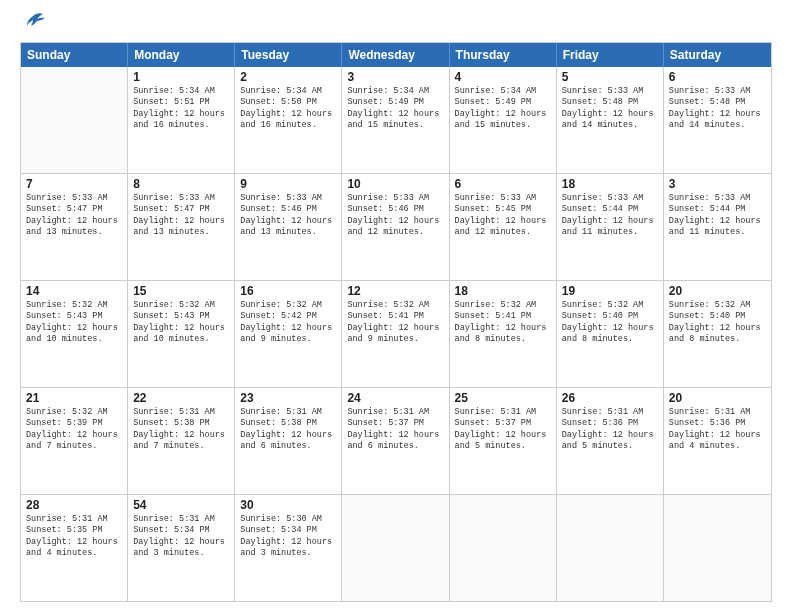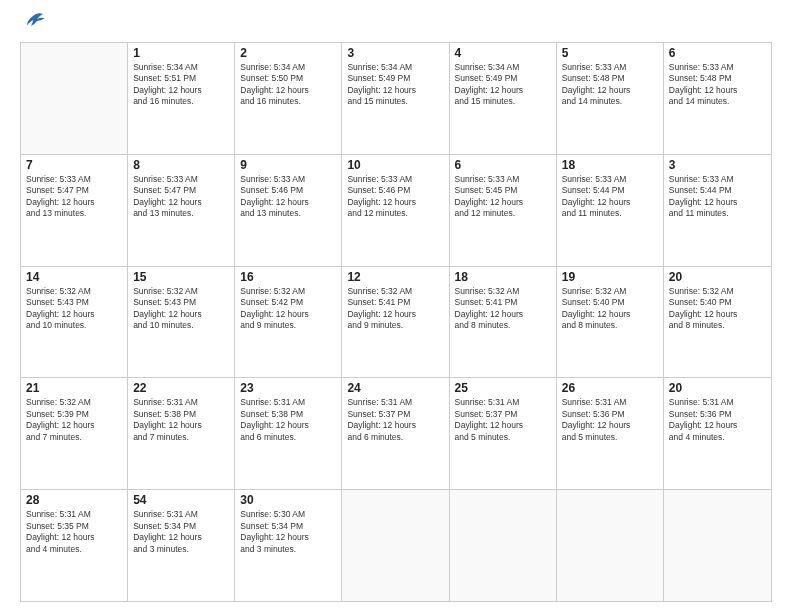--- a/index.html
+++ b/index.html
@@ -95,20 +95,21 @@
     .day-num {
       font-size: 12px;
       font-weight: bold;
       color: #222;
       margin-bottom: 2px;
     }
     .day-info {
       font-size: 8.5px;
       color: #333;
       line-height: 1.35;
+      font-family: Liberation Mono, monospace;
     }
   </style>
 </head>
 <body>
 
 <div class="page">
   <div class="header">
     <div class="logo">
       <div style="display:flex;align-items:center;">
         <span class="logo-text">
@@ -120,20 +121,29 @@
         </svg>
       </div>
     </div>
     <div class="title-block">
       <div class="month-title"></div>
       <div class="location"></div>
     </div>
   </div>
 
   <div class="calendar">
+    <div class="cal-header">
+    <div class="cal-header-cell">Sunday</div>
+        <div class="cal-header-cell">Monday</div>
+        <div class="cal-header-cell">Tuesday</div>
+        <div class="cal-header-cell">Wednesday</div>
+        <div class="cal-header-cell">Thursday</div>
+        <div class="cal-header-cell">Friday</div>
+        <div class="cal-header-cell">Saturday</div>
+      </div>
     <div class="cal-body">
     <div class="cal-row">
           <div class="cal-cell empty"></div>
           <div class="cal-cell">
             <div class="day-num">1</div>
             <div class="day-info" style="white-space: pre-line;">Sunrise: 5:34 AM
 Sunset: 5:51 PM
 Daylight: 12 hours
 and 16 minutes.</div>
           </div>

